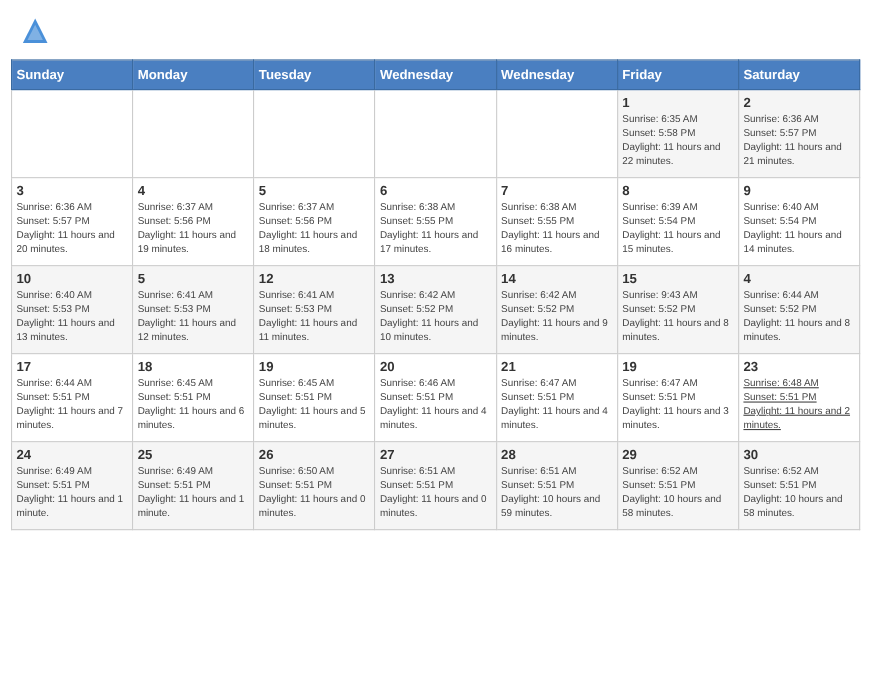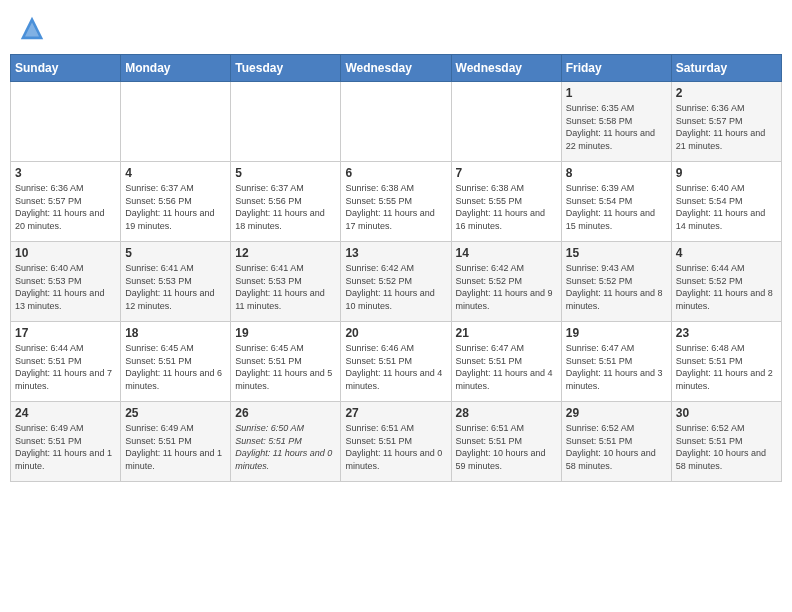--- a/index.html
+++ b/index.html
@@ -266,41 +266,41 @@
 Daylight: 11 hours and 4 minutes.</div>
         </td>
         <td>
           <span class="day-number">19</span>
           <div class="cell-info" style="white-space: pre-line;">Sunrise: 6:47 AM
 Sunset: 5:51 PM
 Daylight: 11 hours and 3 minutes.</div>
         </td>
         <td>
           <span class="day-number">23</span>
-          <div class="cell-info" style="white-space: pre-line;">Sunrise: 6:48 AM
+          <div class="cell-info" style="white-space: pre-line; text-decoration: underline;">Sunrise: 6:48 AM
 Sunset: 5:51 PM
 Daylight: 11 hours and 2 minutes.</div>
         </td>
       </tr>
       <tr>
         <td>
           <span class="day-number">24</span>
           <div class="cell-info" style="white-space: pre-line;">Sunrise: 6:49 AM
 Sunset: 5:51 PM
 Daylight: 11 hours and 1 minute.</div>
         </td>
         <td>
           <span class="day-number">25</span>
           <div class="cell-info" style="white-space: pre-line;">Sunrise: 6:49 AM
 Sunset: 5:51 PM
 Daylight: 11 hours and 1 minute.</div>
         </td>
         <td>
           <span class="day-number">26</span>
-          <div class="cell-info" style="white-space: pre-line; font-style: italic;">Sunrise: 6:50 AM
+          <div class="cell-info" style="white-space: pre-line;">Sunrise: 6:50 AM
 Sunset: 5:51 PM
 Daylight: 11 hours and 0 minutes.</div>
         </td>
         <td>
           <span class="day-number">27</span>
           <div class="cell-info" style="white-space: pre-line;">Sunrise: 6:51 AM
 Sunset: 5:51 PM
 Daylight: 11 hours and 0 minutes.</div>
         </td>
         <td>

